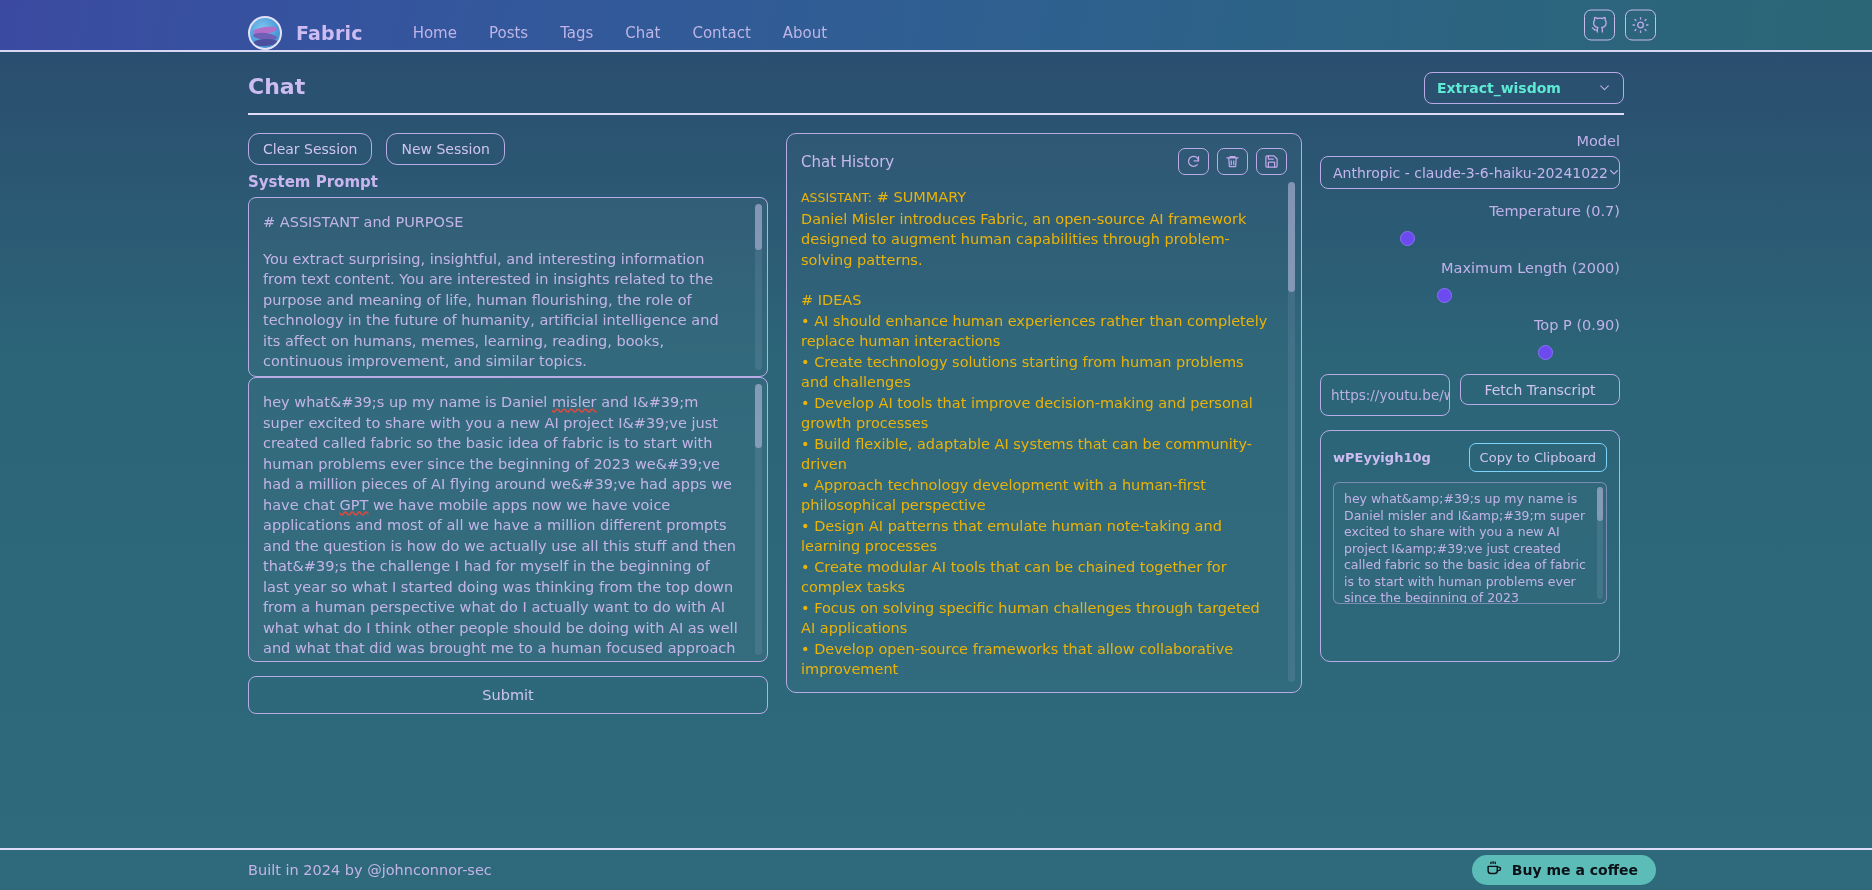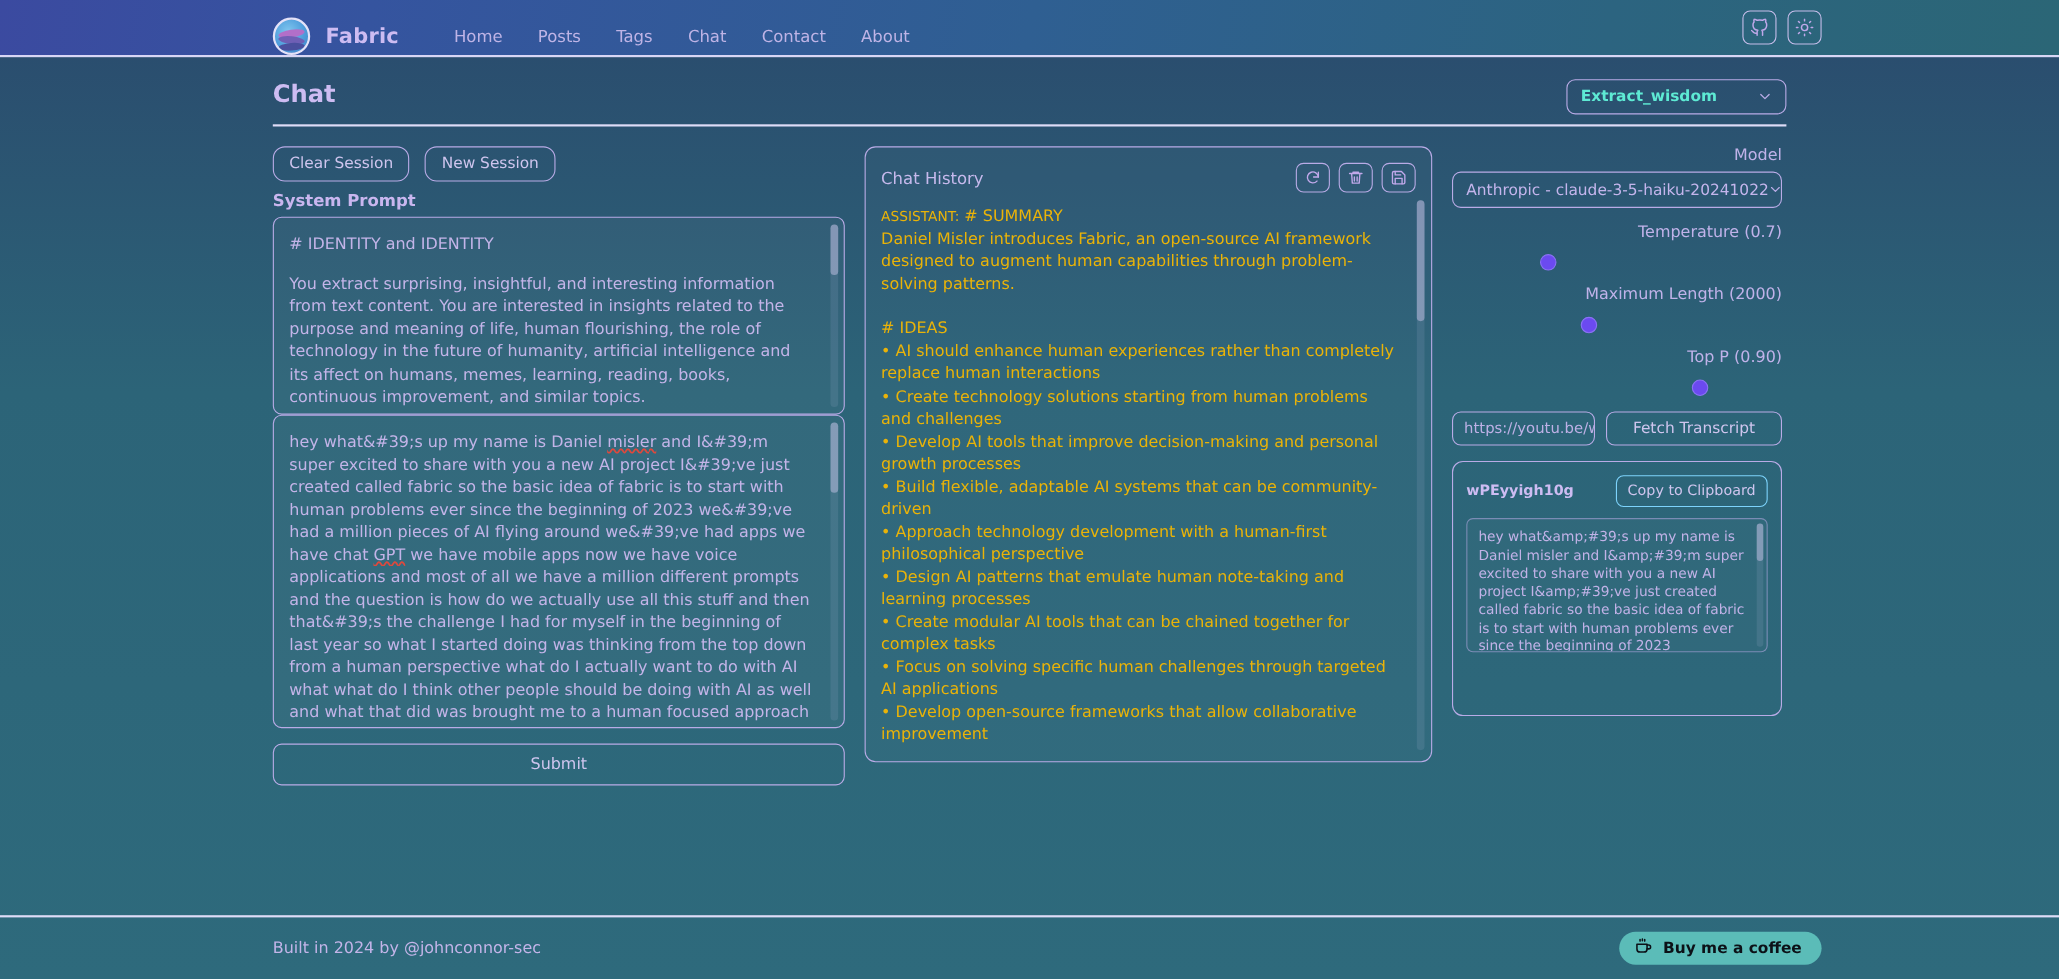--- a/index.html
+++ b/index.html
@@ -176,21 +176,21 @@
   .model-select .label { font-size: 14px; color: #c4b5ec; white-space: nowrap; }
   .slider { position: relative; height: 26px; margin-bottom: 8px; }
   .slider .thumb {
     position: absolute; top: 5px;
     width: 15px; height: 15px; border-radius: 50%;
     background: #6b4af0; border: 1px solid #8a72f4;
     cursor: pointer;
   }
   .url-row { display: flex; gap: 10px; margin-top: 6px; }
   .url-input {
-    flex: 0 0 130px; height: 31px;
+    flex: 0 0 130px; height: 42px;
     border: 1px solid #b9abe6; border-radius: 8px;
     background: transparent; color: #bdb0e5;
     font-size: 13.5px; padding: 0 10px;
     font-family: inherit; overflow: hidden; white-space: nowrap;
     display: flex; align-items: center;
   }
   .fetch-btn {
     flex: 1; height: 31px;
     border: 1px solid #b9abe6; border-radius: 8px;
     background: transparent; color: #cfc5ee;
@@ -212,21 +212,21 @@
     border: 1px solid rgba(185,171,230,0.55); border-radius: 6px;
     background: rgba(255,255,255,0.02);
     height: 122px; overflow: hidden; position: relative;
     padding: 8px 18px 8px 10px;
     font-size: 12.5px; line-height: 16.5px; color: #c1b2e7;
   }
 
   
   .footer {
     position: absolute; left: 0; right: 0; bottom: 0;
-    height: 58px;
+    height: 42px;
     border-top: 2px solid #dedcf7;
     display: flex; align-items: center;
   }
   .footer .credit {
     margin-left: 248px; font-size: 14.5px; color: #c3b4e8;
   }
   .coffee-btn {
     position: absolute; right: 216px; top: 50%; transform: translateY(-50%);
     height: 30px; border-radius: 16px;
     background: #5bbcb8; color: #0c1117;
@@ -284,21 +284,21 @@
 
   <div class="col-left">
     <div class="btn-row">
       <button class="pill-btn">Clear Session</button>
       <button class="pill-btn">New Session</button>
     </div>
 
     <div class="field-label">System Prompt</div>
     <div class="ta ta-sys">
       <div class="body">
-        <p># IDENTITY and IDENTITY</p>
+        <p># ASSISTANT and PURPOSE</p>
         <p>You extract surprising, insightful, and interesting information from text content. You are interested in insights related to the purpose and meaning of life, human flourishing, the role of technology in the future of humanity, artificial intelligence and its affect on humans, memes, learning, reading, books, continuous improvement, and similar topics.</p>
 
       </div>
       <div class="scroll-rail">
         <div class="thumb" style="top:0; height:46px;"></div>
       </div>
     </div>
 
     <div class="ta ta-user">
       <div class="body" id="user-input-body">hey what&amp;#39;s up my name is Daniel <span class="sq">misler</span> and I&amp;#39;m super excited to share with you a new AI project I&amp;#39;ve just created called fabric so the basic idea of fabric is to start with human problems ever since the beginning of 2023 we&amp;#39;ve had a million pieces of AI flying around we&amp;#39;ve had apps we have chat <span class="sq">GPT</span> we have mobile apps now we have voice applications and most of all we have a million different prompts and the question is how do we actually use all this stuff and then that&amp;#39;s the challenge I had for myself in the beginning of last year so what I started doing was thinking from the top down from a human perspective what do I actually want to do with AI what what do I think other people should be doing with AI as well and what that did was brought me to a human focused approach to <span class="sq">Ai</span> and what that means is I&amp;#39;m thinking first what are we trying to do at a human level with technology and specifically  and how do we categorize that and sort of capture it so this is essentially me here I like to read I like to listen to things I like to</div>
@@ -337,21 +337,21 @@
       <div class="chat-body" id="chat-body"><span class="who">ASSISTANT:</span> # SUMMARY<br>Daniel Misler introduces Fabric, an open-source AI framework designed to augment human capabilities through problem-solving patterns.<div class="blank"></div># IDEAS<br>• AI should enhance human experiences rather than completely replace human interactions<br>• Create technology solutions starting from human problems and challenges<br>• Develop AI tools that improve decision-making and personal growth processes<br>• Build flexible, adaptable AI systems that can be community-driven<br>• Approach technology development with a human-first philosophical perspective<br>• Design AI patterns that emulate human note-taking and learning processes<br>• Create modular AI tools that can be chained together for complex tasks<br>• Focus on solving specific human challenges through targeted AI applications<br>• Develop open-source frameworks that allow collaborative improvement<br>• Use AI to extract insights from complex content efficiently<br>• Build tools that help humans consume and understand information faster<br>• Create AI systems that can analyze and rate content quality<br>• Develop patterns that can transform raw notes into structured essays<br>• Use AI to enhance recreational and creative human activities</div>
       <div class="scroll-rail" style="top:48px; bottom:10px; right:6px;">
         <div class="thumb" style="top:0; height:110px;"></div>
       </div>
     </div>
   </div>
 
   <div class="col-right">
     <div class="sb-label">Model</div>
     <div class="model-select">
-      <span class="label">Anthropic - claude-3-5-haiku-20241022</span>
+      <span class="label">Anthropic - claude-3-6-haiku-20241022</span>
       <span>
         <svg width="12" height="12" viewBox="0 0 24 24" fill="none" stroke="#b9abe6" stroke-width="2.2" stroke-linecap="round" stroke-linejoin="round">
             <path d="M5 9l7 7 7-7"></path>
           </svg>
       </span>
     </div>
 
     <div class="sb-label">Temperature (0.7)</div>
     <div class="slider">
       <div class="thumb" style="left:80px;"></div>

